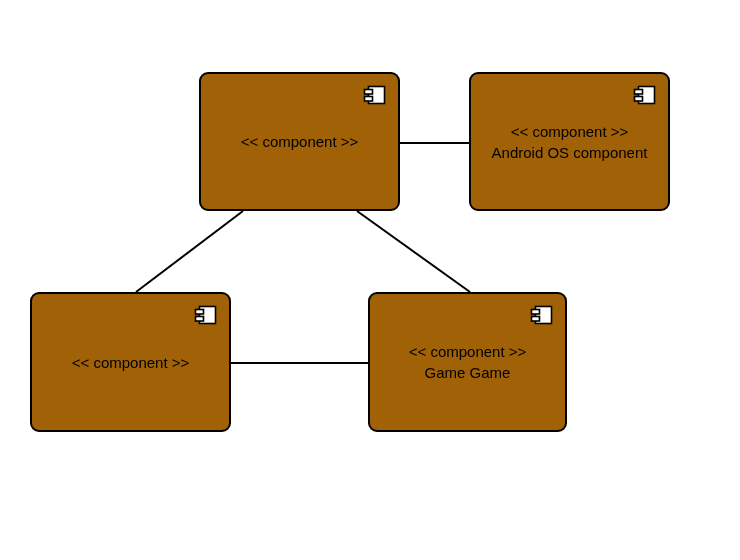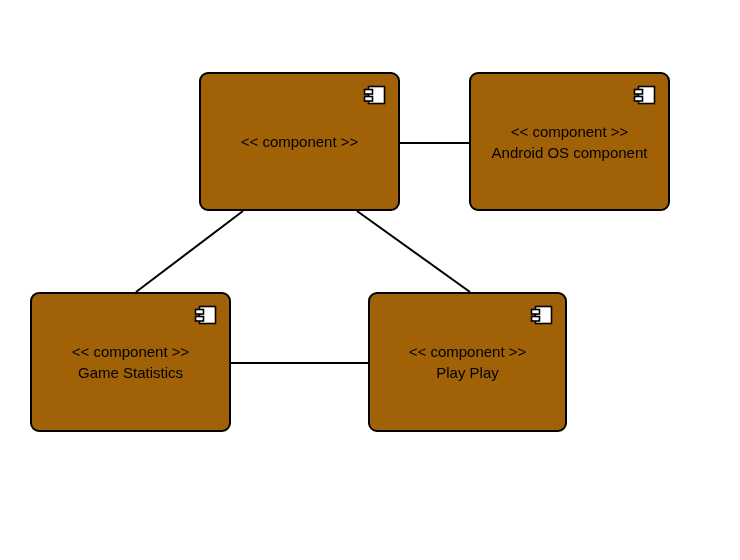--- a/index.html
+++ b/index.html
@@ -84,26 +84,25 @@
     <div class="comp-label">Android OS component</div>
   </div>
 
   <div class="component" style="left:30px; top:292px; width:201px; height:140px;">
     <svg class="comp-icon" viewBox="0 0 24 22" xmlns="http://www.w3.org/2000/svg">
       <rect x="5.5" y="2.5" width="16" height="17" fill="#ffffff" stroke="#000000" stroke-width="1.6"></rect>
       <rect x="1.5" y="5.5" width="8" height="4.5" fill="#ffffff" stroke="#000000" stroke-width="1.6"></rect>
       <rect x="1.5" y="12.5" width="8" height="4.5" fill="#ffffff" stroke="#000000" stroke-width="1.6"></rect>
     </svg>
     <div class="comp-label">&lt;&lt; component &gt;&gt;</div>
-    <div class="comp-label">Game Statistics</div>
   </div>
 
   <div class="component" style="left:368px; top:292px; width:199px; height:140px;">
     <svg class="comp-icon" viewBox="0 0 24 22" xmlns="http://www.w3.org/2000/svg">
       <rect x="5.5" y="2.5" width="16" height="17" fill="#ffffff" stroke="#000000" stroke-width="1.6"></rect>
       <rect x="1.5" y="5.5" width="8" height="4.5" fill="#ffffff" stroke="#000000" stroke-width="1.6"></rect>
       <rect x="1.5" y="12.5" width="8" height="4.5" fill="#ffffff" stroke="#000000" stroke-width="1.6"></rect>
     </svg>
     <div class="comp-label">&lt;&lt; component &gt;&gt;</div>
-    <div class="comp-label">Play Play</div>
+    <div class="comp-label">Game Game</div>
   </div>
 
 </div>
 
 </body></html>

